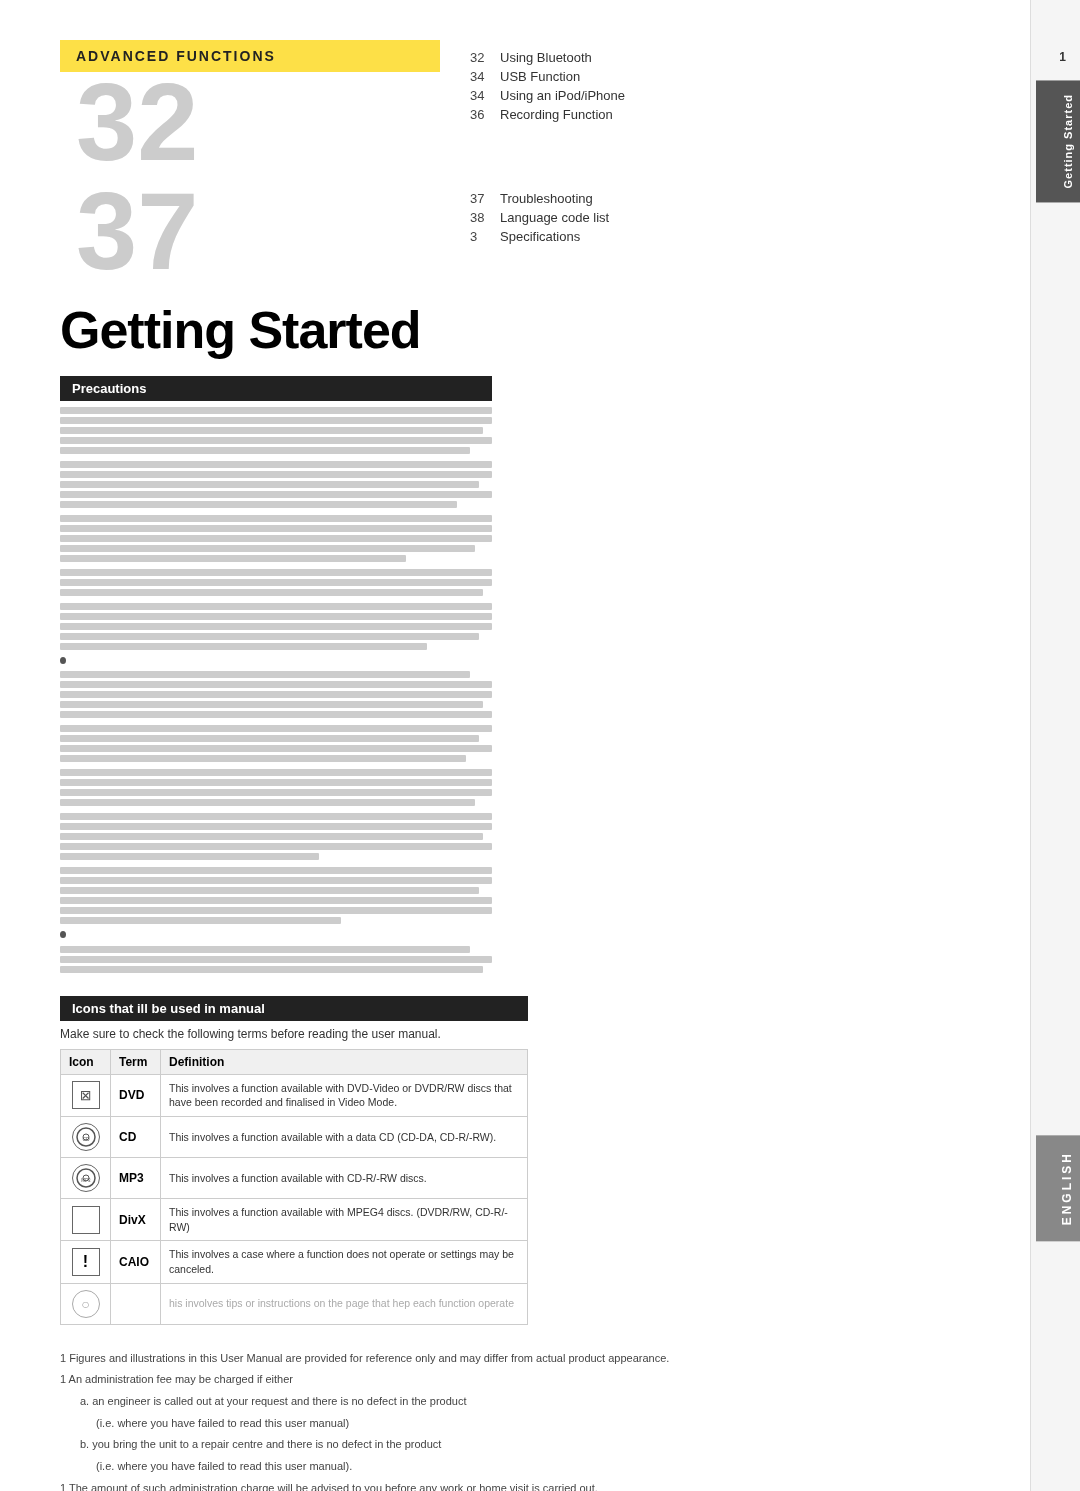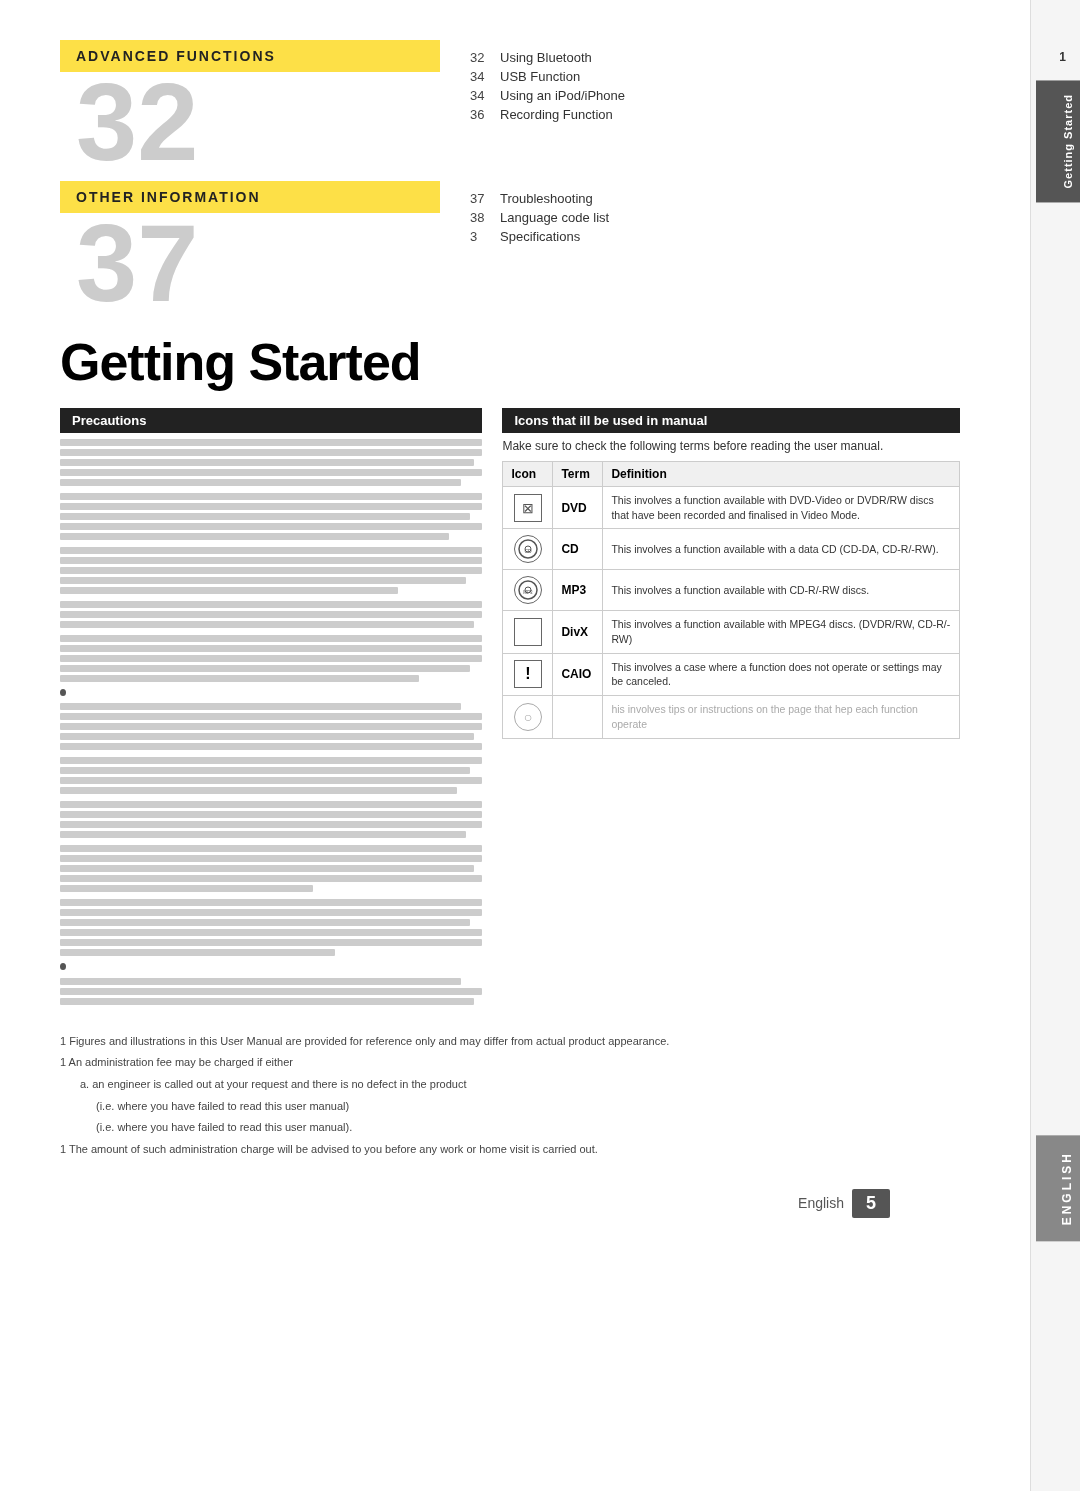--- a/index.html
+++ b/index.html
@@ -87,20 +87,21 @@
       color: #000;
       margin: 20px 0 16px 0;
       letter-spacing: -1px;
     }
 
     
     .two-col {
       display: flex;
       gap: 20px;
       margin-bottom: 10px;
+      flex-direction: column;
     }
 
     .col-left {
       width: 48%;
     }
 
     .col-right {
       width: 52%;
     }
 
@@ -314,21 +315,20 @@
         </div>
         <div class="item-row">
           <span class="item-num">36</span>
           <span class="item-text">Recording Function</span>
         </div>
       </div>
     </div>
 
     <div class="section-box">
       <div class="section-left">
-        <div class="section-header">OTHER INFORMATION</div>
         <span class="section-number">37</span>
       </div>
       <div class="section-right">
         <div class="item-row">
           <span class="item-num">37</span>
           <span class="item-text">Troubleshooting</span>
         </div>
         <div class="item-row">
           <span class="item-num">38</span>
           <span class="item-text">Language code list</span>
@@ -499,20 +499,21 @@
           </tbody>
         </table>
       </div>
     </div>
 
     <div class="footer-notes">
       <p>1  Figures and illustrations in this User Manual are provided for reference only and may differ from actual product appearance.</p>
       <p>1  An administration fee may be charged if either</p>
       <p class="indent">a.  an engineer is called out at your request and there is no defect in the product</p>
       <p class="indent2">(i.e. where you have failed to read this user manual)</p>
+      <p class="indent">b.  you bring the unit to a repair centre and there is no defect in the product</p>
       <p class="indent2">(i.e. where you have failed to read this user manual).</p>
       <p>1  The amount of such administration charge will be advised to you before any work or home visit is carried out.</p>
     </div>
 
     <div class="bottom-bar">
       <span class="bottom-english">English</span>
       <span class="bottom-pagenum">5</span>
     </div>
 
   </div>

